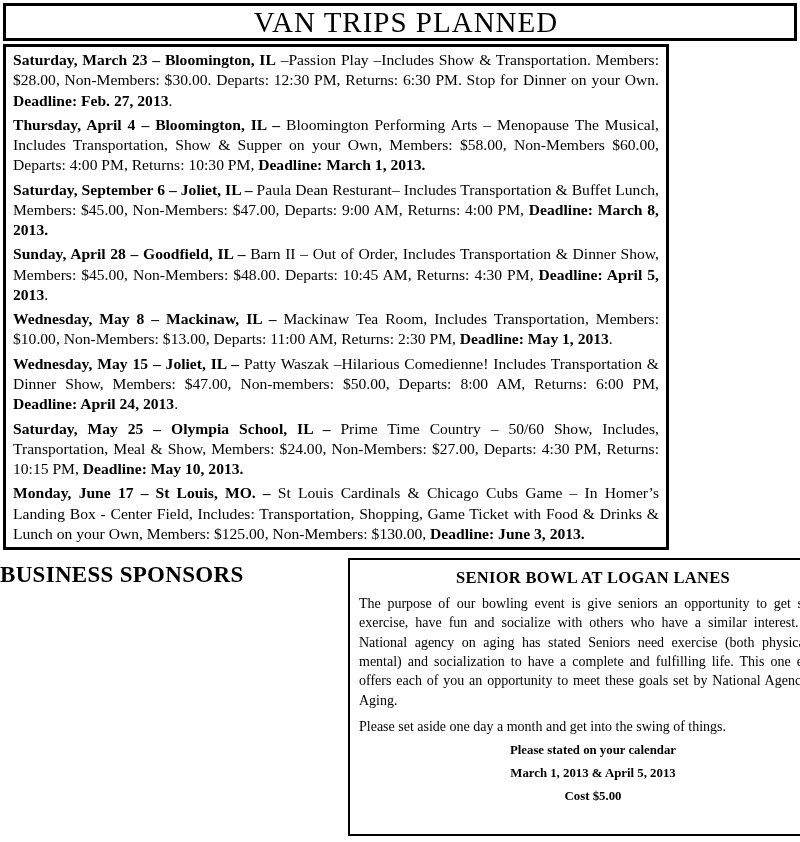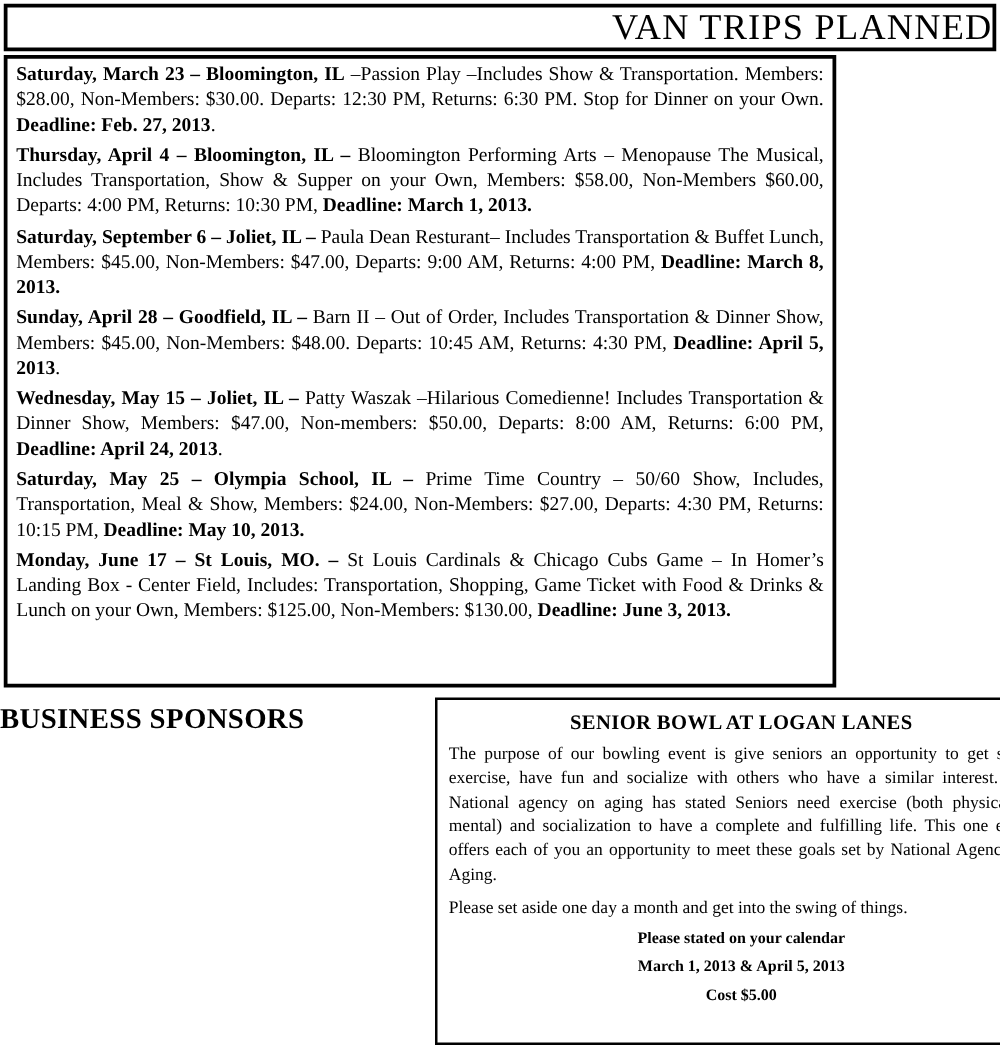--- a/index.html
+++ b/index.html
@@ -8,21 +8,21 @@
     width: 800px; height: 842px;
     position: relative;
     font-family: "Liberation Serif", serif;
     color: #000;
     overflow: hidden;
   }
 
   .title-box {
     position: absolute; left: 3px; top: 3px; width: 794px; height: 38px;
     border: 3px solid #000;
-    display: flex; align-items: center; justify-content: flex-end; padding-left: 12px;
+    display: flex; align-items: center; justify-content: center; padding-left: 12px;
   }
   .title-box h1 {
     font-size: 29px; font-weight: normal; letter-spacing: 1px;
     white-space: nowrap;
   }
 
   .trips-box {
     position: absolute; left: 3px; top: 44px; width: 666px; height: 506px;
     border: 3px solid #000;
     padding: 3px 7px 6px 7px;
@@ -79,20 +79,21 @@
 
 <div class="title-box">
   <h1>VAN TRIPS PLANNED</h1>
 </div>
 
 <div class="trips-box">
   <p class="trip"><b>Saturday, March 23 – Bloomington, IL</b><span> –Passion Play –Includes Show &amp; Transportation. Members: $28.00, Non-Members: $30.00. Departs: 12:30 PM, Returns: 6:30 PM. Stop for Dinner on your Own. </span><b>Deadline: Feb. 27, 2013</b><span>.</span></p>
   <p class="trip"><b>Thursday, April 4 – Bloomington, IL –</b><span> Bloomington Performing Arts – Menopause The Musical, Includes Transportation, Show &amp; Supper on your Own, Members: $58.00, Non-Members $60.00, Departs: 4:00 PM, Returns: 10:30 PM, </span><b>Deadline: March 1, 2013.</b><span></span></p>
   <p class="trip"><b>Saturday, September 6 – Joliet, IL –</b><span> Paula Dean Resturant– Includes Transportation &amp; Buffet Lunch, Members: $45.00, Non-Members: $47.00, Departs: 9:00 AM, Returns: 4:00 PM, </span><b>Deadline: March 8, 2013.</b><span></span></p>
   <p class="trip"><b>Sunday, April 28 – Goodfield, IL –</b><span> Barn II – Out of Order, Includes Transportation &amp; Dinner Show, Members: $45.00, Non-Members: $48.00. Departs: 10:45 AM, Returns: 4:30 PM, </span><b>Deadline: April 5, 2013</b><span>.</span></p>
+  <p class="trip"><b>Wednesday, May 8 – Mackinaw, IL –</b><span> Mackinaw Tea Room, Includes Transportation, Members: $10.00, Non-Members: $13.00, Departs: 11:00 AM, Returns: 2:30 PM, </span><b>Deadline: May 1, 2013</b><span>.</span></p>
   <p class="trip"><b>Wednesday, May 15 – Joliet, IL –</b><span> Patty Waszak –Hilarious Comedienne! Includes Transportation &amp; Dinner Show, Members: $47.00, Non-members: $50.00, Departs: 8:00 AM, Returns: 6:00 PM, </span><b>Deadline: April 24, 2013</b><span>.</span></p>
   <p class="trip"><b>Saturday, May 25 – Olympia School, IL –</b><span> Prime Time Country – 50/60 Show, Includes, Transportation, Meal &amp; Show, Members: $24.00, Non-Members: $27.00, Departs: 4:30 PM, Returns: 10:15 PM, </span><b>Deadline: May 10, 2013.</b><span></span></p>
   <p class="trip"><b>Monday, June 17 – St Louis, MO. –</b><span> St Louis Cardinals &amp; Chicago Cubs Game – In Homer’s Landing Box - Center Field, Includes: Transportation, Shopping, Game Ticket with Food &amp; Drinks &amp; Lunch on your Own, Members: $125.00, Non-Members: $130.00, </span><b>Deadline: June 3, 2013.</b><span></span></p>
 </div>
 
 <h2 class="sponsors-heading">BUSINESS SPONSORS</h2>
 
 <div class="senior-box">
   <h2>SENIOR BOWL AT LOGAN LANES</h2>
   <p class="sp">The purpose of our bowling event is give seniors an opportunity to get some exercise, have fun and socialize with others who have a similar interest. The National agency on aging has stated Seniors need exercise (both physical &amp; mental) and socialization to have a complete and fulfilling life. This one event offers each of you an opportunity to meet these goals set by National Agency on Aging.</p>

